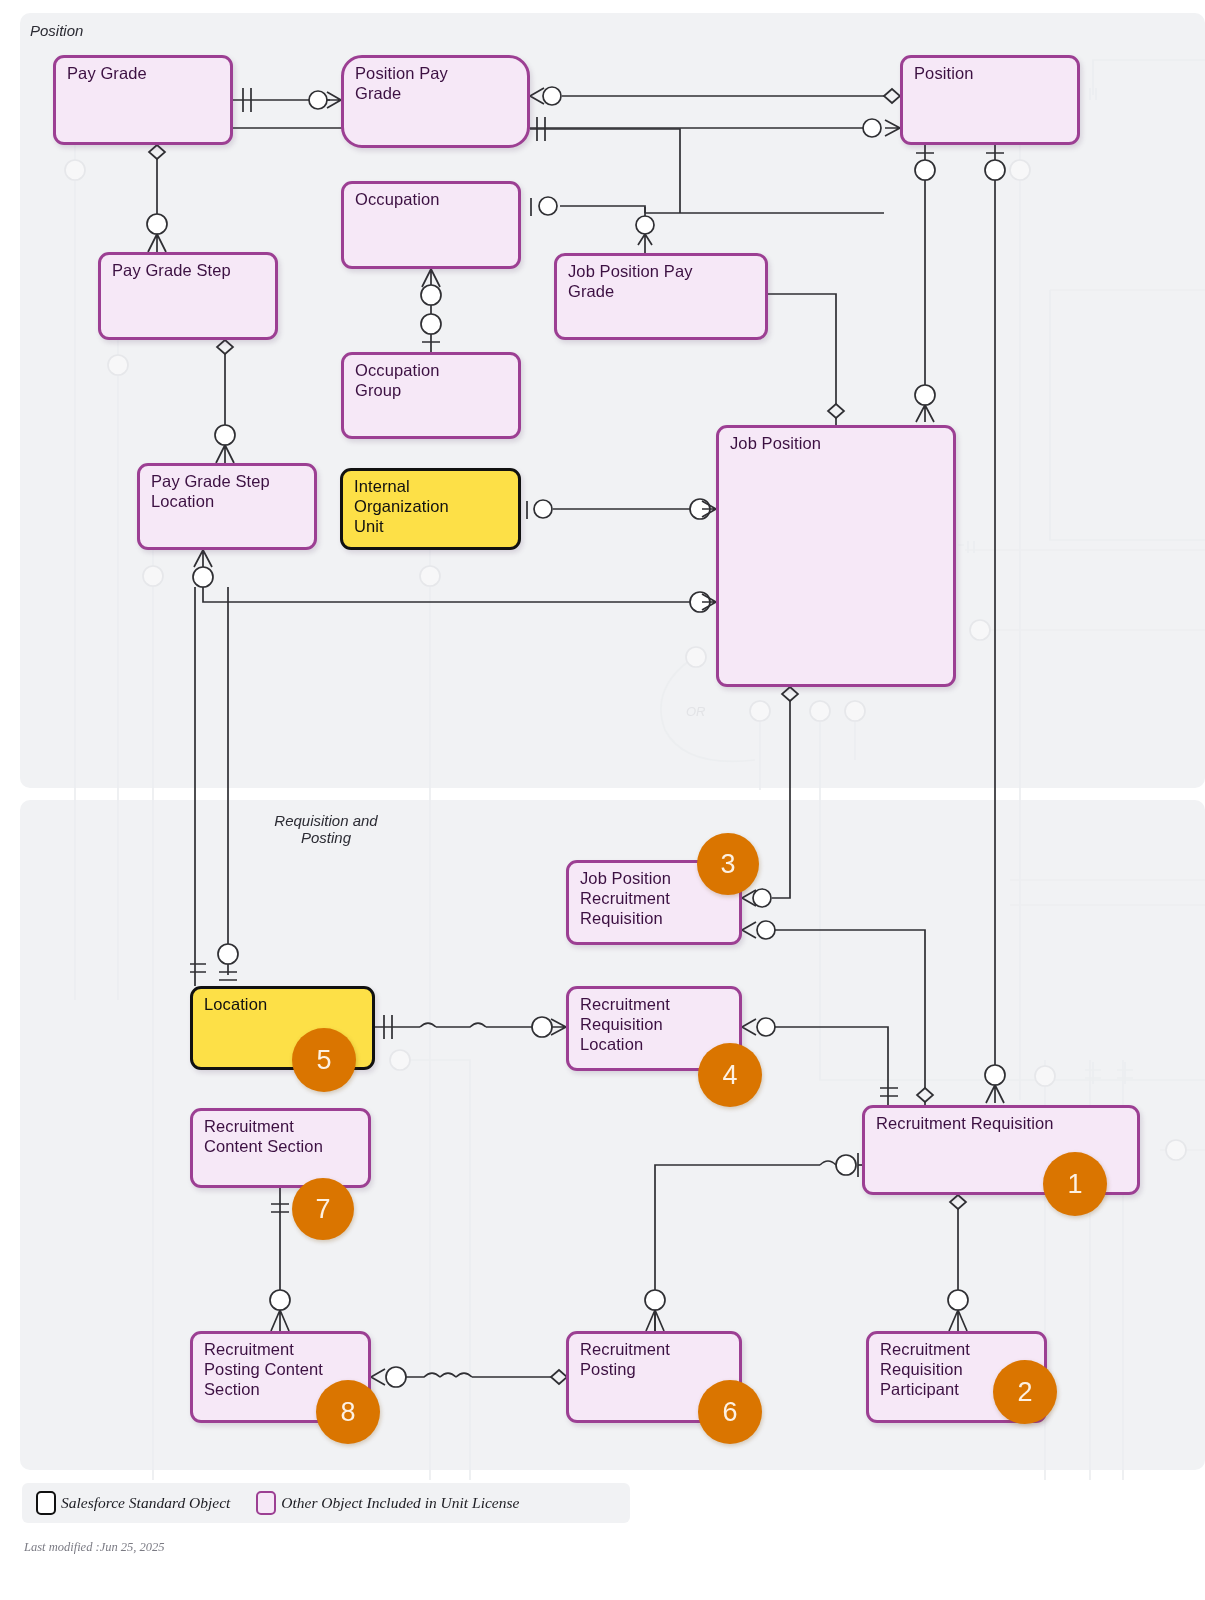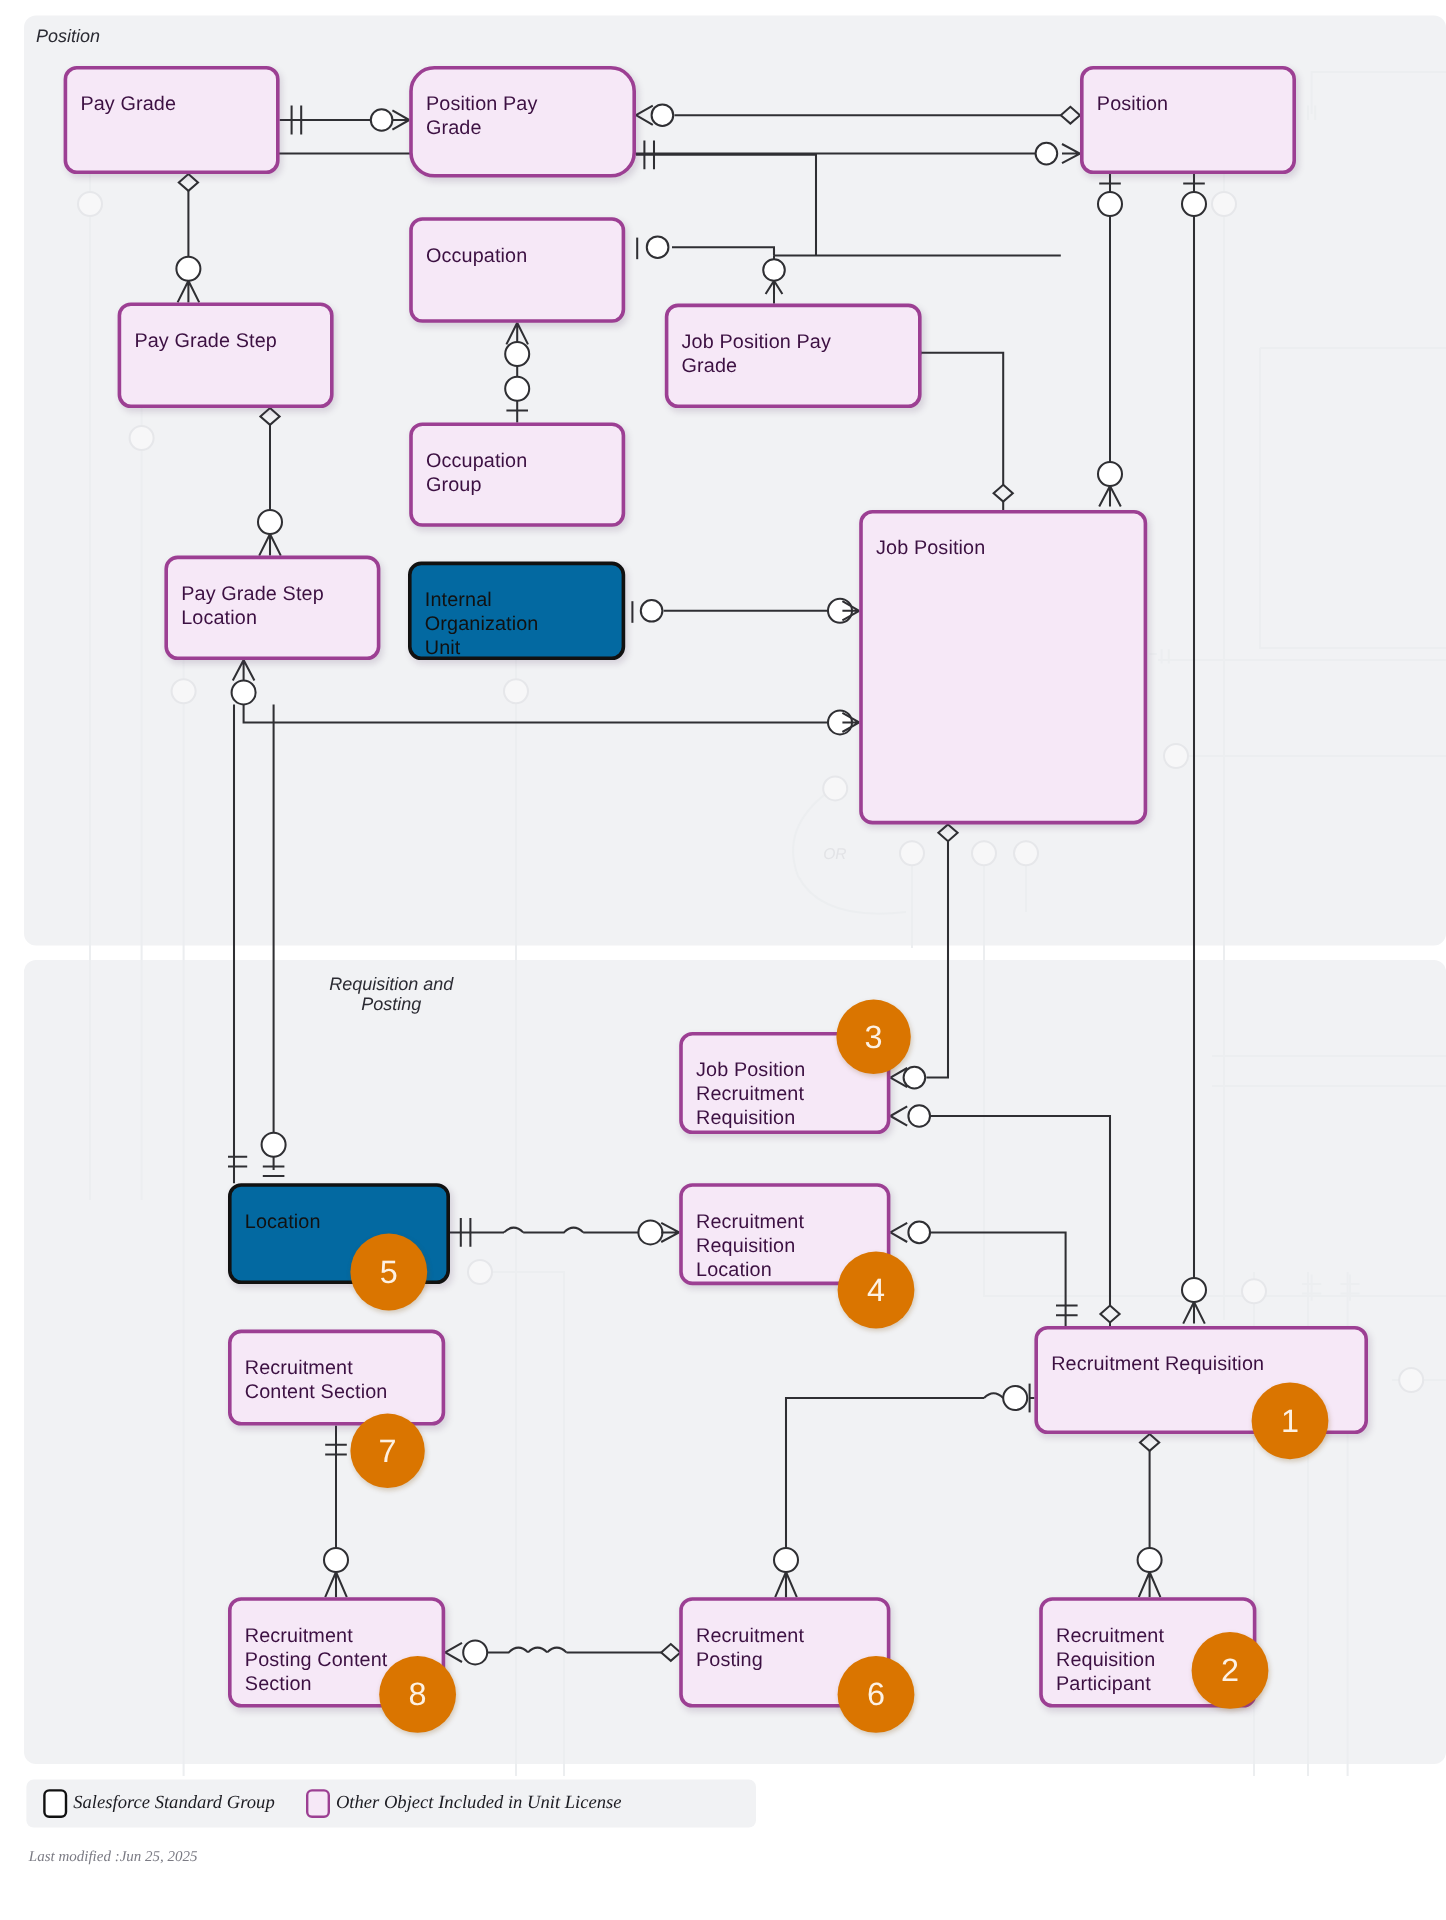--- a/index.html
+++ b/index.html
@@ -11,22 +11,22 @@
   
   .section{position:absolute;background:#f1f2f4;border-radius:10px;}
   .section-label{position:absolute;font-style:italic;font-size:15px;color:#2b2b33;
                  font-family:"Liberation Sans",sans-serif;white-space:pre-line;
                  text-align:center;line-height:1.15;}
 
   
   .ent{position:absolute;border-radius:11px;box-sizing:border-box;
        box-shadow:2px 3px 5px rgba(90,60,100,.17);}
   .ent.lic{background:#f6e8f7;border:3px solid #9c3f93;}
-  .ent.std{background:#0369a1;border:3px solid #111111;}
-  .ent .nm{position:absolute;left:11px;top:20px;right:8px;
+  .ent.std{background:#fde047;border:3px solid #111111;}
+  .ent .nm{position:absolute;left:11px;top:6px;right:8px;
            font-size:16.5px;line-height:1.2;letter-spacing:.1px;
            font-family:"Liberation Sans",sans-serif;white-space:pre-line;}
   .ent.lic .nm{color:#3c1042;}
   .ent.std .nm{color:#111111;}
 
   
   .badge{position:absolute;border-radius:50%;background:#da7500;
          color:#fdf1e3;display:flex;align-items:center;justify-content:center;
          font-size:27px;font-family:"Liberation Sans",sans-serif;
          box-shadow:1px 2px 4px rgba(120,70,0,.25);z-index:40;}
@@ -387,21 +387,21 @@
   <div class="badge" style="left:292px;top:1178px;width:62px;height:62px;">
       <span>7</span>
     </div>
   <div class="badge" style="left:316px;top:1380px;width:64px;height:64px;">
       <span>8</span>
     </div>
 
   <div id="legend">
     <div class="lg-item">
       <div class="lg-swatch std"></div>
-      <div class="lg-text">Salesforce Standard Group</div>
+      <div class="lg-text">Salesforce Standard Object</div>
     </div>
     <div class="lg-item" style="margin-left:26px;">
       <div class="lg-swatch lic"></div>
       <div class="lg-text">Other Object Included in Unit License</div>
     </div>
   </div>
 
   <div id="modified">Last modified :Jun 25, 2025</div>
 
 </div>

